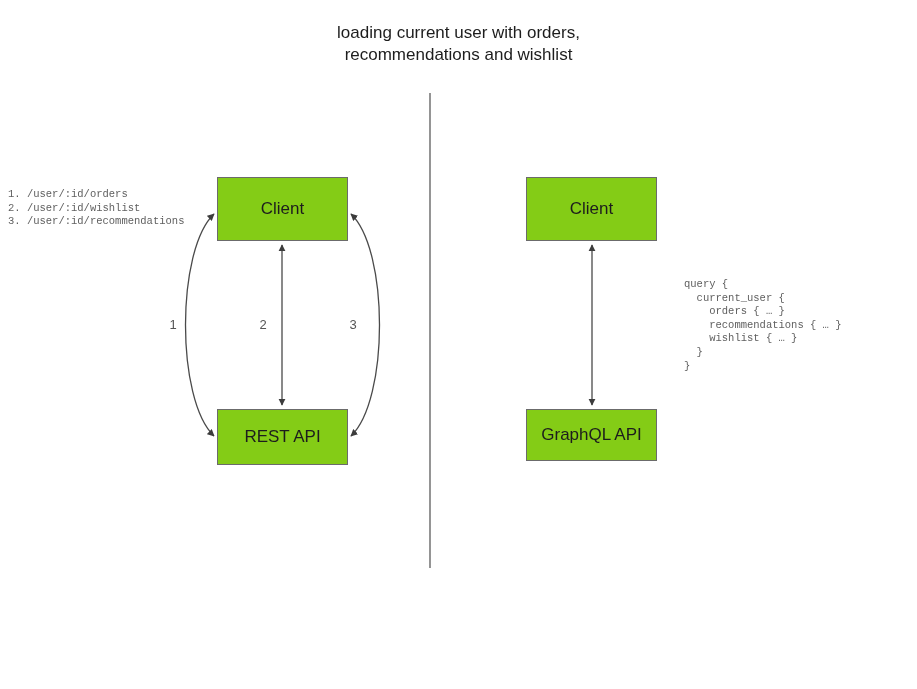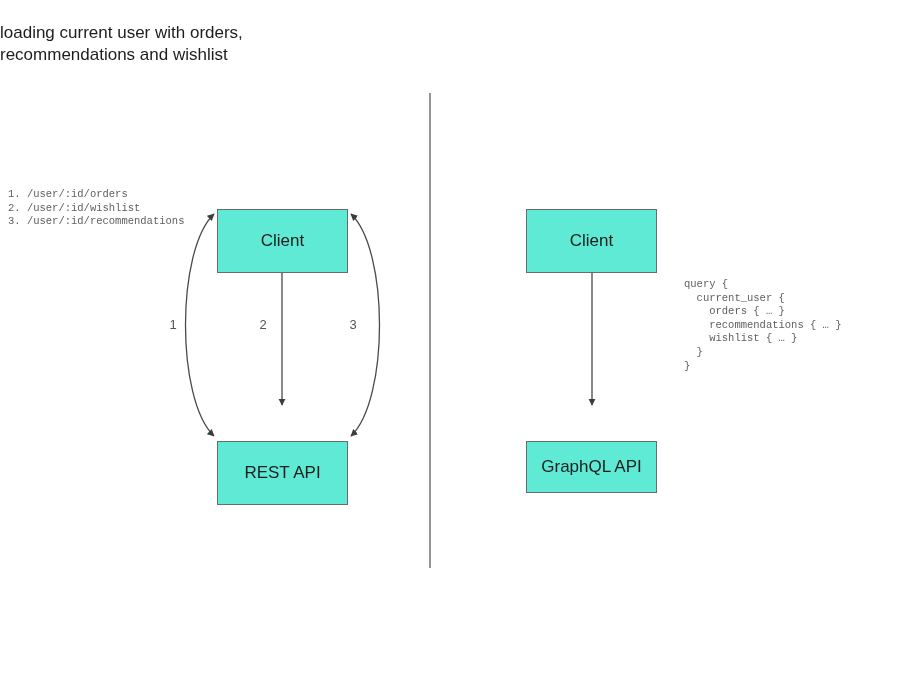--- a/index.html
+++ b/index.html
@@ -21,41 +21,41 @@
     top: 0;
     width: 917px;
     height: 689px;
   }
 
   .title {
     position: absolute;
     left: 0;
     top: 22px;
     width: 917px;
+    text-align: center;
     font-size: 17px;
     line-height: 22px;
     color: #1d1d1d;
     white-space: pre-line;
   }
 
   .node {
     position: absolute;
     box-sizing: border-box;
-    background: #5eead4;
+    background: #84cc16;
     border: 1.4px solid #6b6b6b;
     display: flex;
     align-items: center;
     justify-content: center;
     font-size: 17px;
     color: #1d1d1d;
-    margin-top: 32px;
   }
 
   #node-client-rest { left: 217px; top: 177px; width: 131px; height: 64px; }
-  #node-rest-api    { left: 217px; top: 409px; width: 131px; height: 64px; }
+  #node-rest-api    { left: 217px; top: 409px; width: 131px; height: 56px; }
   #node-client-gql  { left: 526px; top: 177px; width: 131px; height: 64px; }
   #node-graphql-api { left: 526px; top: 409px; width: 131px; height: 52px; }
 
   .edge-label {
     position: absolute;
     font-size: 13px;
     color: #555555;
     text-align: center;
     width: 20px;
   }

